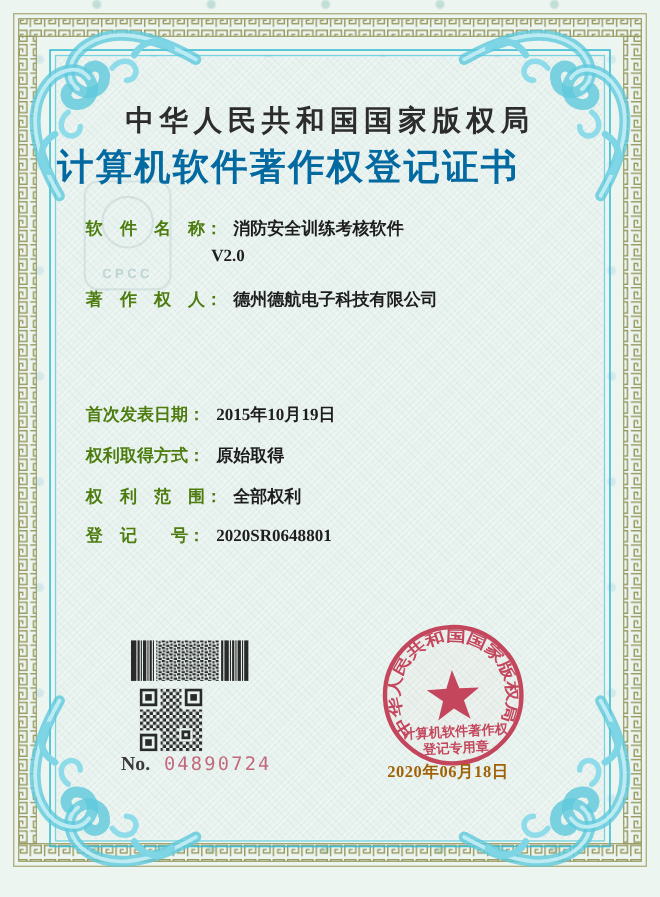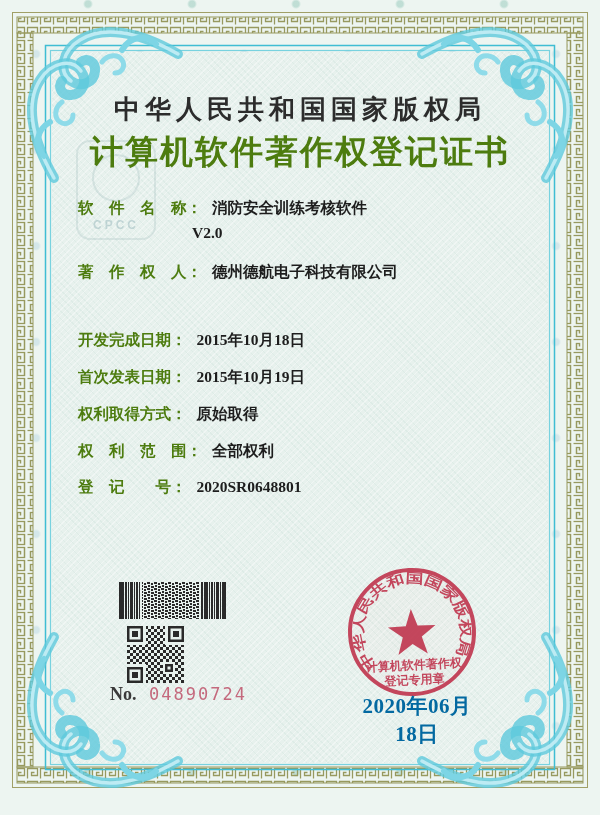--- a/index.html
+++ b/index.html
@@ -21,39 +21,39 @@
   
   .content-bg{
     position:absolute;left:52px;top:52px;right:52px;bottom:52px;
     background:
       repeating-linear-gradient(135deg, rgba(255,255,255,.38) 0 1px, rgba(0,0,0,0) 1px 4px),
       repeating-linear-gradient(45deg, rgba(140,190,175,.10) 0 1px, rgba(0,0,0,0) 1px 5px),
       #e7f1ed;
   }
   .frame{position:absolute;inset:0;pointer-events:none;}
   .emboss{
-    position:absolute;left:76px;top:140px;width:76px;height:96px;
+    position:absolute;left:76px;top:164px;width:76px;height:96px;
     border:2px solid rgba(165,192,192,.55);border-radius:14px;opacity:.55;
   }
   .emboss .inner-ring{
     position:absolute;left:14px;top:12px;width:44px;height:44px;border-radius:50%;
     border:2px solid rgba(165,192,192,.6);
   }
   .emboss .cpcc{
     position:absolute;left:0;right:0;bottom:6px;text-align:center;
     font-family:"Liberation Sans",sans-serif;font-size:12px;letter-spacing:3px;
     color:rgba(140,175,180,.8);font-weight:bold;
   }
   .authority{
     position:absolute;left:60px;right:60px;top:92px;text-align:center;
     font-size:26px;font-weight:bold;letter-spacing:5px;color:#2c2c2c;
   }
   .cert-title{
-    position:absolute;left:52px;right:52px;top:130px;text-align:center;
-    font-size:33px;font-weight:bold;letter-spacing:2px;color:#4d7c0f;
+    position:absolute;left:52px;right:52px;top:130px;
+    font-size:33px;font-weight:bold;letter-spacing:2px;color:#0369a1;
   }
   .cert-no-line{
     position:absolute;top:179px;right:83px;font-size:13px;font-weight:bold;color:#2c2c2c;
   }
   .field-row{position:absolute;left:78px;white-space:nowrap;}
   .field-label{
     display:inline-block;font-size:15.5px;font-weight:bold;color:#4d7c0f;min-width:108px;
   }
   .field-value{font-size:15.5px;font-weight:bold;color:#1d1d1d;margin-left:6px;}
   .field-value2{position:absolute;left:192px;font-size:15.5px;font-weight:bold;color:#1d1d1d;}
@@ -65,22 +65,22 @@
   .barcode{position:absolute;left:119px;top:582px;width:107px;height:37px;}
   .qrcode{position:absolute;left:127px;top:626px;width:57px;height:57px;}
   .serial{position:absolute;left:110px;top:684px;font-size:18px;white-space:nowrap;}
   .serial .prefix{color:#3a3a3a;font-weight:bold;}
   .serial .number{
     font-family:"DejaVu Sans Mono",monospace;font-size:17px;color:#c4697d;
     letter-spacing:2px;margin-left:8px;
   }
   .seal{position:absolute;left:343px;top:561px;width:138px;height:145px;opacity:.93;}
   .issue-date{
-    position:absolute;left:352px;top:692px;width:130px;text-align:center;
-    font-size:21px;font-weight:bold;letter-spacing:.5px;color:#0369a1;
+    position:absolute;left:352px;top:692px;width:130px;
+    font-size:15px;font-weight:bold;letter-spacing:.5px;color:#a16207;
   }
 </style>
 </head>
 <body>
 
 <div class="sheet">
   <div class="dots"></div>
   <div class="content-bg"></div>
 
   <svg class="frame" width="600" height="815" viewBox="0 0 600 815">
@@ -130,24 +130,20 @@
   <div class="field-row" style="top:198px">
     <span class="field-label">软　件　名　称：</span>
     <span class="field-value">消防安全训练考核软件</span>
   </div>
   <div class="field-row" style="top:224px">
     <span class="field-value2" style="left:114px">V2.0</span>
   </div>
   <div class="field-row" style="top:262px">
     <span class="field-label">著　作　权　人：</span>
     <span class="field-value">德州德航电子科技有限公司</span>
-  </div>
-  <div class="field-row" style="top:330px">
-    <span class="field-label">开发完成日期：</span>
-    <span class="field-value">2015年10月18日</span>
   </div>
   <div class="field-row" style="top:367px">
     <span class="field-label">首次发表日期：</span>
     <span class="field-value">2015年10月19日</span>
   </div>
   <div class="field-row" style="top:404px">
     <span class="field-label">权利取得方式：</span>
     <span class="field-value">原始取得</span>
   </div>
   <div class="field-row" style="top:441px">

